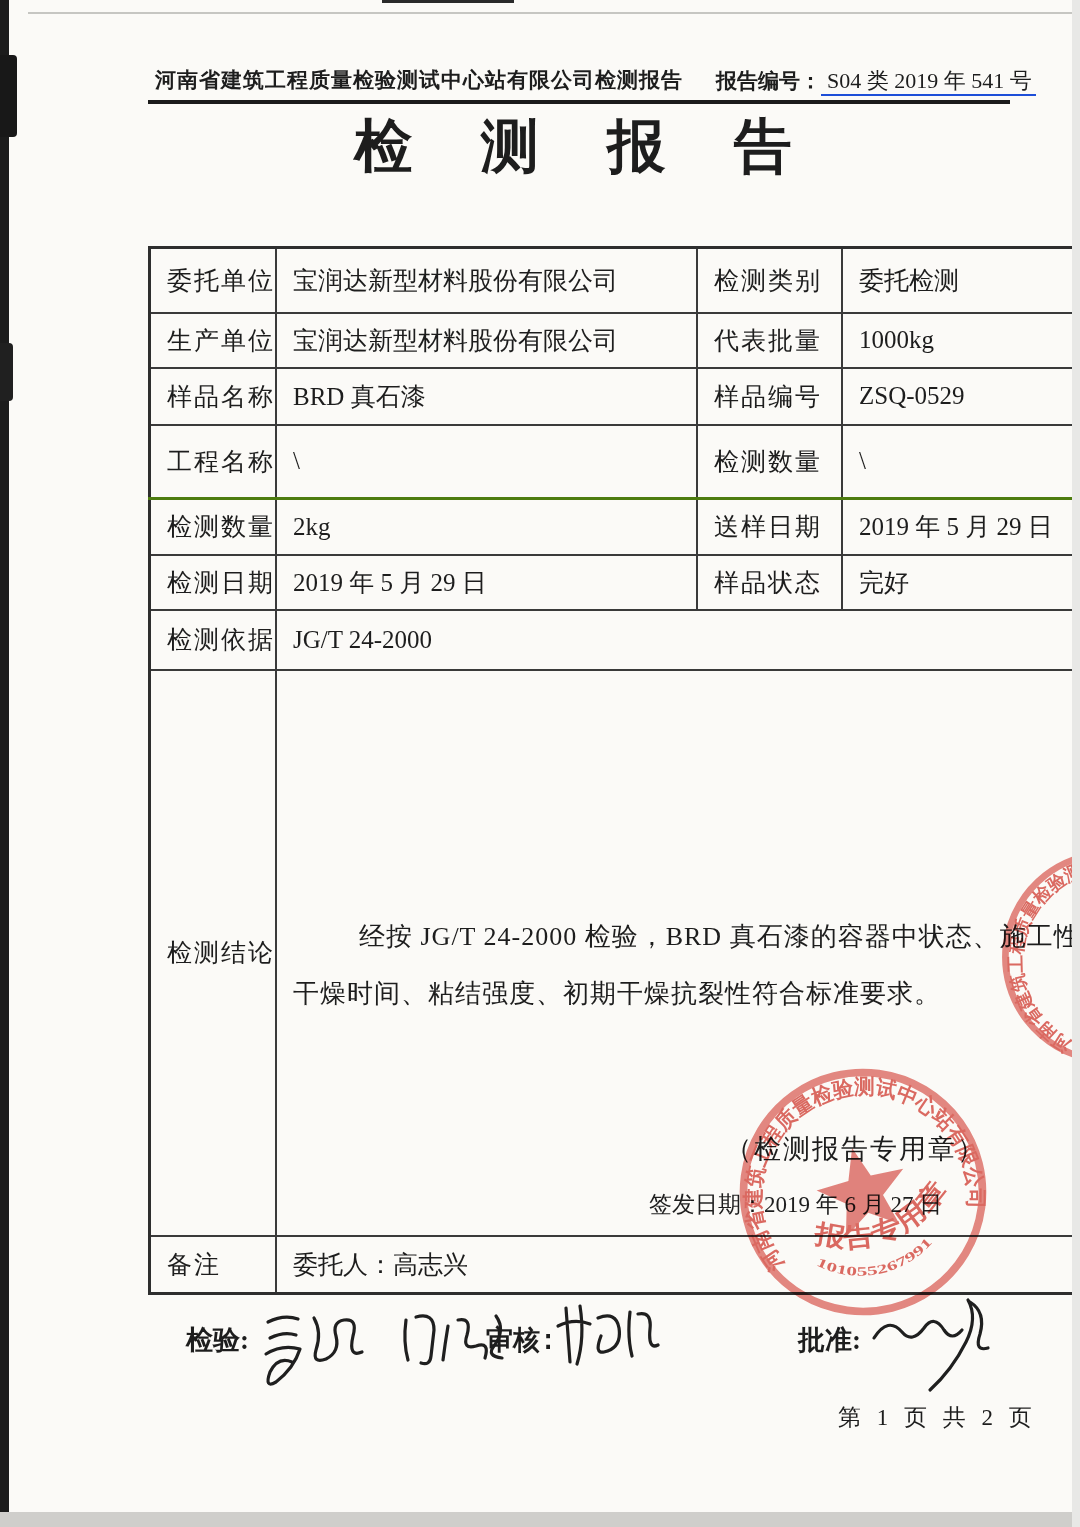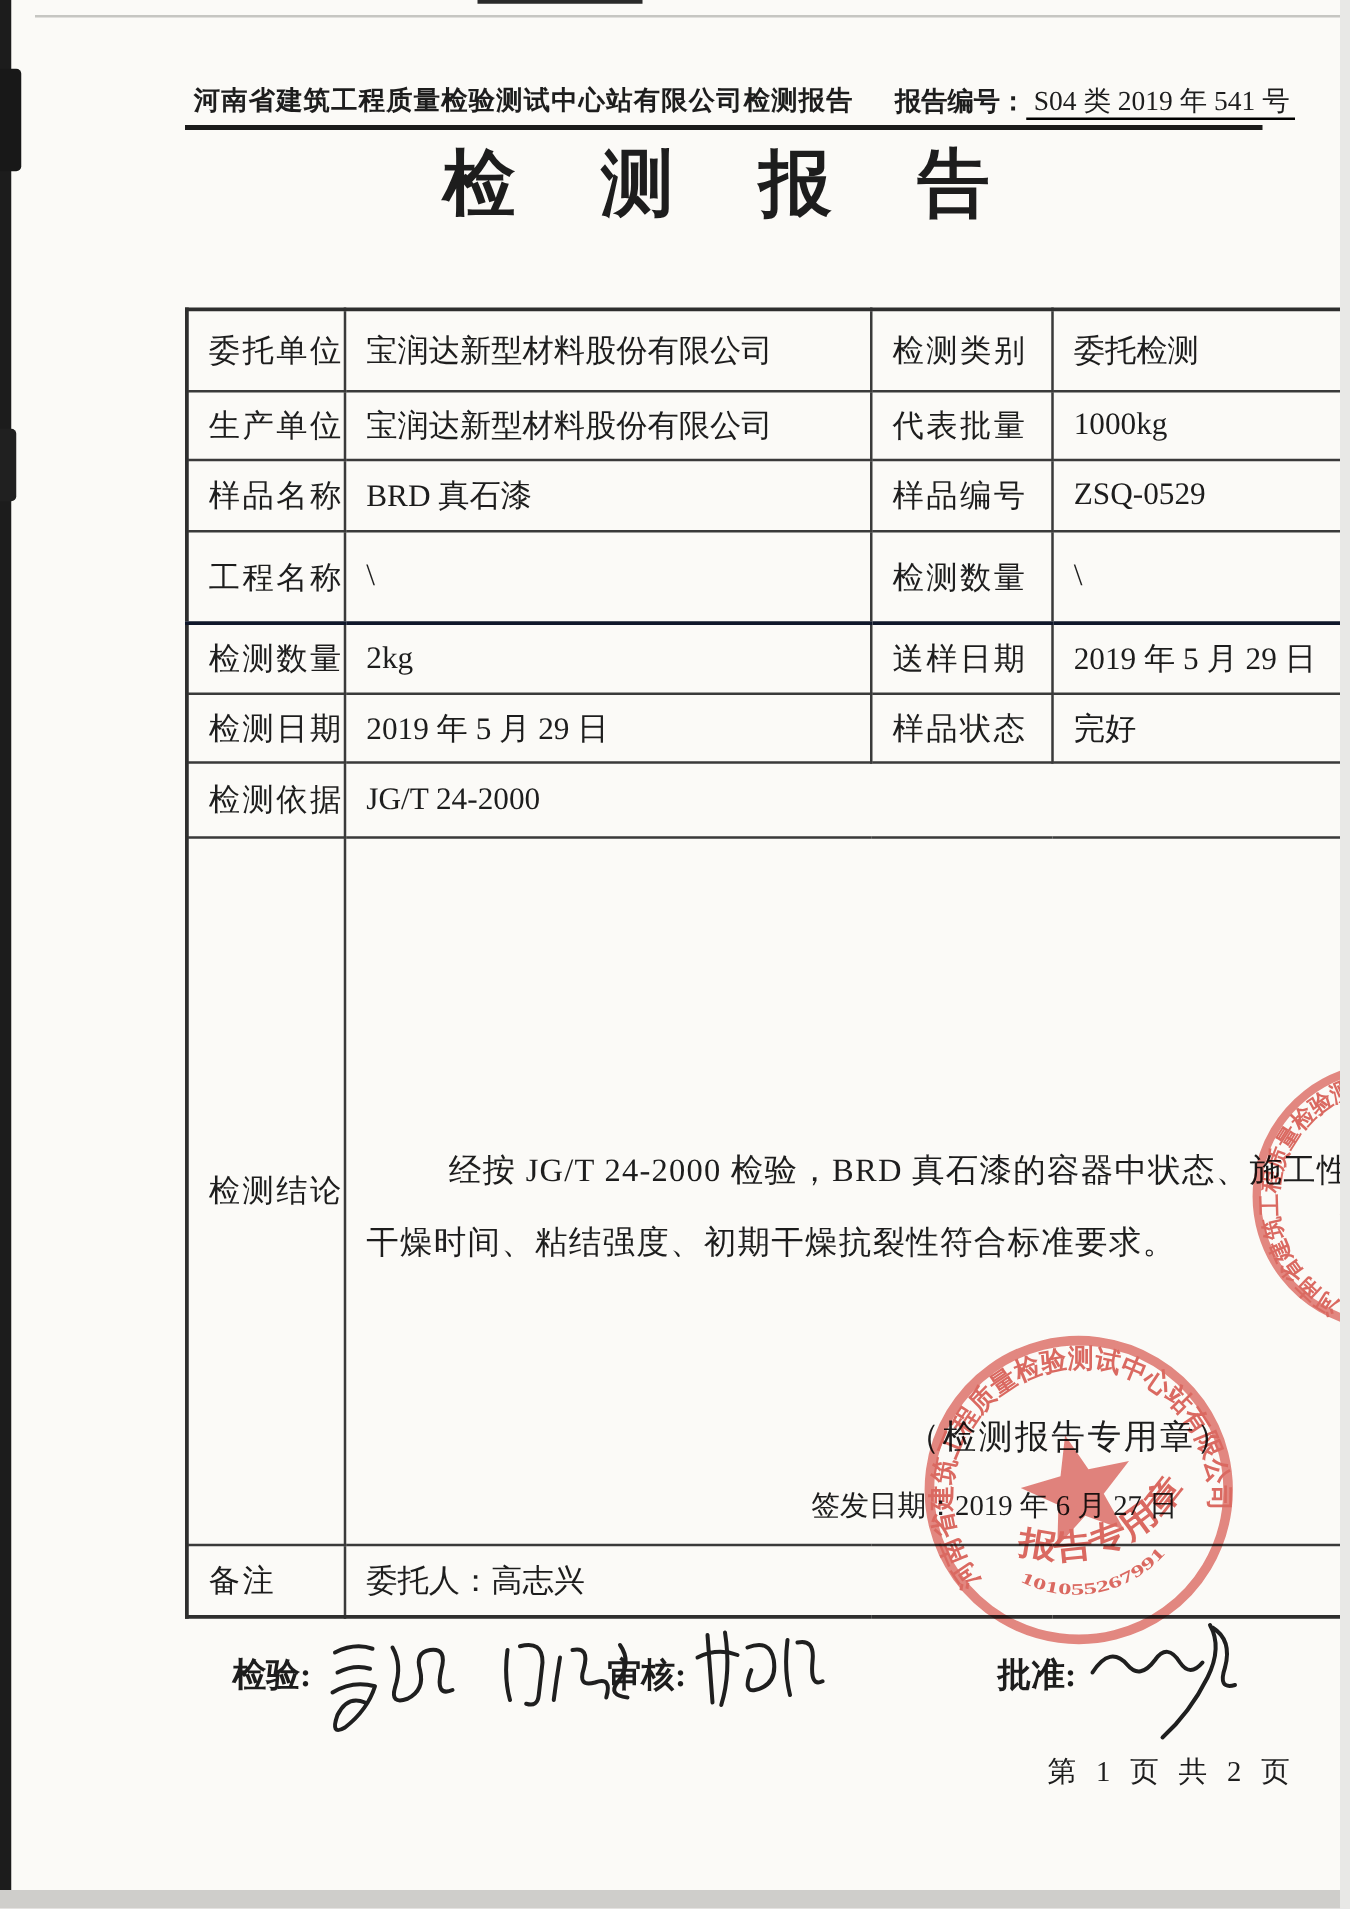--- a/index.html
+++ b/index.html
@@ -15,39 +15,39 @@
   .edge-notch1 { position:absolute; left:0; top:55px;  width:17px; height:82px; background:#181818; border-radius:0 4px 4px 0; }
   .edge-notch2 { position:absolute; left:0; top:343px; width:13px; height:58px; background:#202020; border-radius:0 4px 4px 0; }
   .edge-top    { position:absolute; left:28px; top:12px; width:1052px; height:2px; background:#9a9a98; opacity:.55; }
   .edge-topmark{ position:absolute; left:382px; top:0; width:132px; height:3px; background:#2a2a2a; }
   .edge-bottom { position:absolute; left:0; top:1512px; width:1080px; height:15px; background:#cfcecb; }
 
   
   .hdr-left  { position:absolute; left:155px; top:66px; font-family:"Liberation Sans","DejaVu Sans",sans-serif; font-weight:bold; font-size:21px; letter-spacing:1px; }
   .hdr-right { position:absolute; left:716px; top:66px; font-size:21px; white-space:nowrap; }
   .hdr-right .lbl { font-family:Liberation Sans, sans-serif; font-weight:bold; }
-  .hdr-right .val { font-size:22px; border-bottom:2px solid #000000; padding:0 4px 1px 6px; }
+  .hdr-right .val { font-size:22px; border-bottom:2px solid #1d4ed8; padding:0 4px 1px 6px; }
   .hdr-rule  { position:absolute; left:148px; top:100px; width:862px; height:4px; background:#1b1b1b; }
 
   .doc-title { position:absolute; left:148px; top:108px; width:862px; text-align:center;
                font-size:58px; font-weight:bold; letter-spacing:12px; word-spacing:30px; }
 
   .order-no  { position:absolute; left:160px; top:200px; font-size:28px; white-space:nowrap; }
   .order-no .lbl { font-weight:bold; }
   .order-no .val { margin-left:8px; }
 
   
   table.report { position:absolute; left:148px; top:246px; border-collapse:collapse; table-layout:fixed; }
   table.report td {
     border:2px solid #3a3a3a; font-size:25px; padding:0 0 0 16px;
     vertical-align:middle; overflow:hidden; white-space:nowrap;
   }
   table.report { border:3px solid #2e2e2e; }
   td.lab { padding:0 4px; letter-spacing:2px; }
-  tr.thick-bottom td { border-bottom:3px solid #0f172a; }
+  tr.thick-bottom td { border-bottom:3px solid #4d7c0f; }
   td.concl { position:relative; vertical-align:top; white-space:normal; }
   .concl-line { font-size:26px; line-height:57px; letter-spacing:1px; }
   .concl-line.first { margin-top:24px; text-indent:66px; }
   .seal-note  { position:absolute; left:448px; top:460px; font-size:27px; letter-spacing:2px; }
   .issue-date { position:absolute; left:372px; top:518px; font-size:23px; }
 
   
   .sig-label { position:absolute; font-size:27px; font-weight:bold; white-space:nowrap; }
   .sig-svg   { position:absolute; }
   .sig-svg path { stroke:#1f1f1f; stroke-width:3.2; fill:none; stroke-linecap:round; stroke-linejoin:round; }
@@ -149,21 +149,21 @@
 
   <div class="sig-label" style="left:186px; top:1322px;">检验:</div>
   <svg class="sig-svg" style="left:258px; top:1296px;" width="128" height="96" viewBox="0 0 128 96">
     <path d="M10,26 Q26,18 40,23 M12,42 Q26,35 38,39 M8,58 Q24,48 42,53 Q36,72 18,86 Q6,93 12,76 Q20,60 34,66"></path>
     <path d="M56,22 Q64,36 58,54 Q54,68 68,63 Q82,56 78,40 Q74,26 86,24 Q100,22 95,40 Q90,62 104,56"></path>
   </svg>
   <svg class="sig-svg" style="left:398px; top:1302px;" width="118" height="72" viewBox="0 0 118 72">
     <path d="M8,18 Q5,40 10,58 M18,15 Q36,10 36,28 L33,54 Q32,64 23,61"></path>
     <path d="M50,24 Q47,42 45,58 M60,18 Q74,15 69,33 Q64,48 78,44 Q92,39 87,56 M98,14 Q108,28 96,44 Q88,54 104,56"></path>
   </svg>
-  <div class="sig-label" style="left:486px; top:1322px;">审核:</div>
+  <div class="sig-label" style="left:486px; top:1322px;font-family:Liberation Mono, monospace;">审核:</div>
   <svg class="sig-svg" style="left:552px; top:1298px;" width="108" height="82" viewBox="0 0 108 82">
     <path d="M14,10 L18,64 M6,28 Q22,20 38,26 M28,8 Q33,40 25,66"></path>
     <path d="M46,20 Q64,13 67,30 Q70,50 52,54 Q42,56 49,38 M78,14 Q75,38 80,58 M86,16 Q100,13 98,31 Q96,52 106,47"></path>
   </svg>
   <div class="sig-label" style="left:798px; top:1322px;">批准:</div>
   <svg class="sig-svg" style="left:866px; top:1290px;" width="136" height="110" viewBox="0 0 136 110">
     <path d="M8,48 Q22,26 36,42 Q46,54 58,38 Q68,24 78,40 Q86,52 96,40"></path>
     <path d="M102,10 Q112,28 100,52 Q86,80 64,100 M104,12 Q120,22 114,44 Q108,62 122,58"></path>
   </svg>
 

